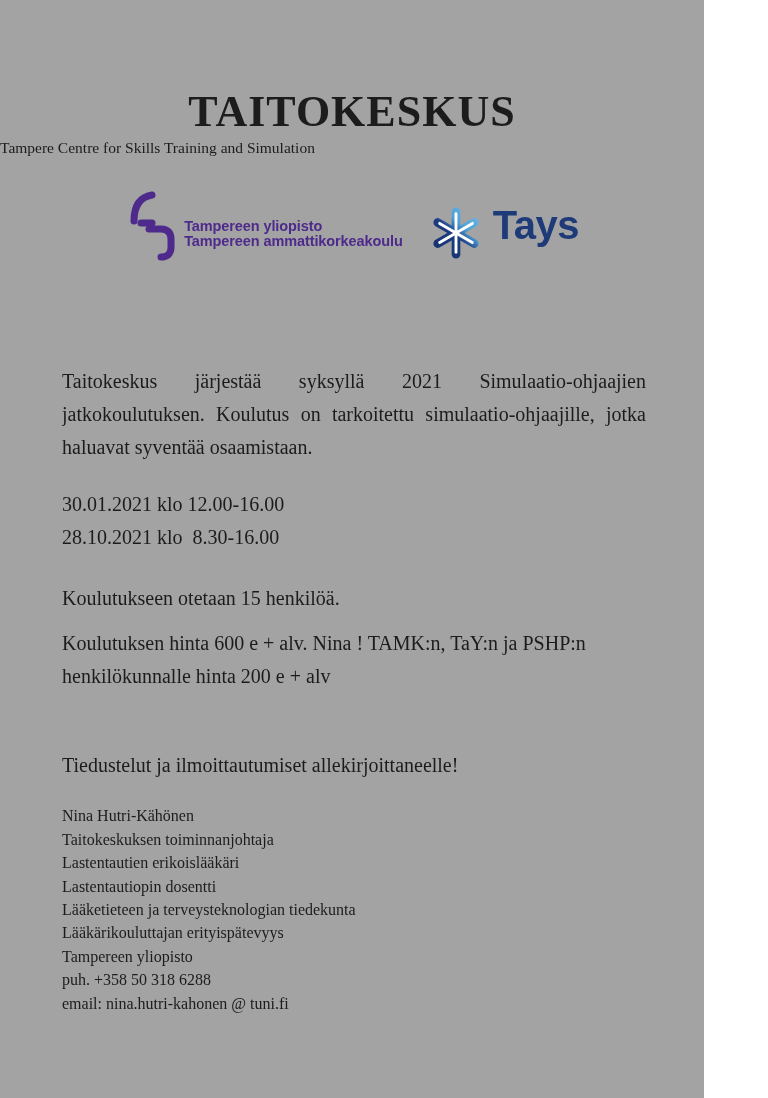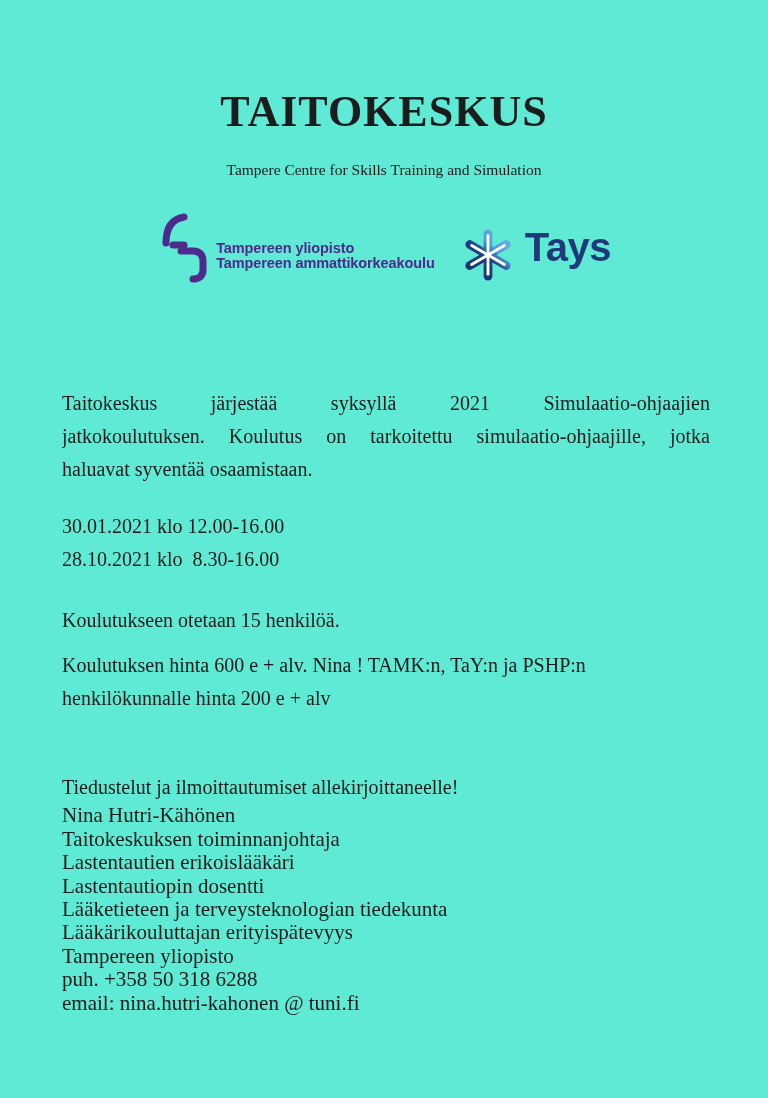--- a/index.html
+++ b/index.html
@@ -1,34 +1,32 @@
 <!DOCTYPE html>
 <html><head>
 <meta charset="utf-8">
 <style>
   html,body{margin:0;padding:0;background:#ffffff;}
   .page{
     position:relative;
-    width:768px;height:1098px;
-    background:#5eead4;
+    width:704px;height:1098px;
+    background:#a3a3a3;
     font-family:"Liberation Serif",serif;
     color:#1c1c1c;
     overflow:hidden;
   }
   .title{
     padding-top:86px;
     text-align:center;
     font-size:44px;
     font-weight:bold;
     letter-spacing:1px;
     line-height:1.2;
   }
   .subtitle{
-    margin-top:22px;
-    text-align:center;
     font-size:15.5px;
     line-height:1.2;
   }
   .logos{
     margin-top:30px;
     height:82px;
     display:flex;
     justify-content:center;
     align-items:center;
     gap:28px;
@@ -60,21 +58,21 @@
     white-space:pre-wrap;
   }
   .para .line.justify{white-space:normal;text-align:justify;}
   .para .line.justify::after{content:"";display:inline-block;width:100%;height:0;}
   .b{font-weight:normal;}
   .intro{margin-top:96px;}
   .schedule{margin-top:24px;}
   .capacity{margin-top:28px;}
   .price{margin-top:12px;}
   .invite{margin-top:56px;}
-  .sig{font-size:21px;font-family:Liberation Serif, serif;}
+  .sig{margin-top:22px;font-size:16px;font-family:Liberation Serif, serif;}
   .sig .line{height:23.4px;line-height:23.4px;}
 </style>
 </head>
 <body>
 
 <div class="page">
 
   <div class="title">TAITOKESKUS</div>
   <div class="subtitle">Tampere Centre for Skills Training and Simulation</div>
 

